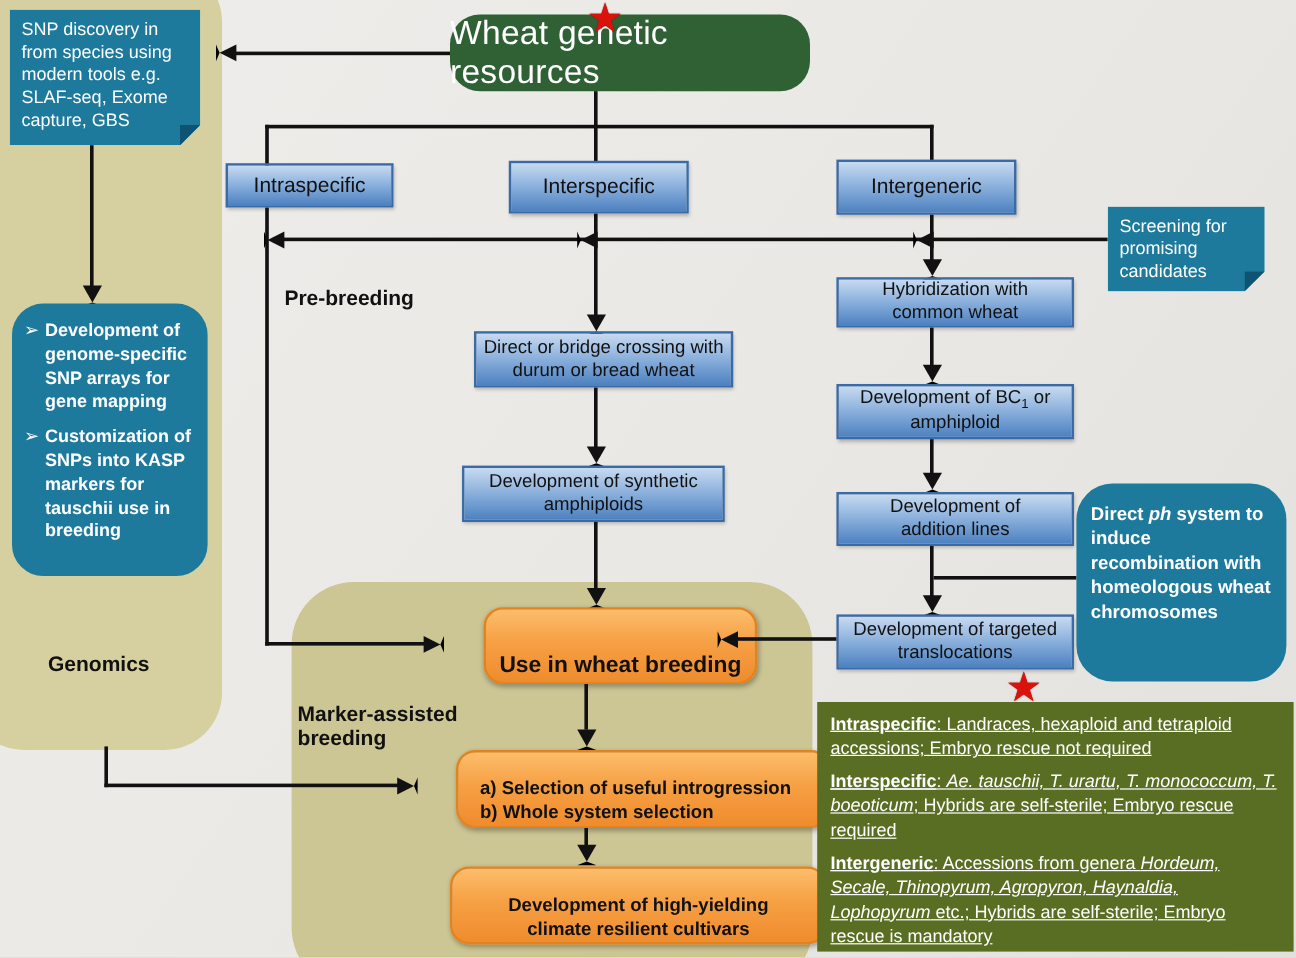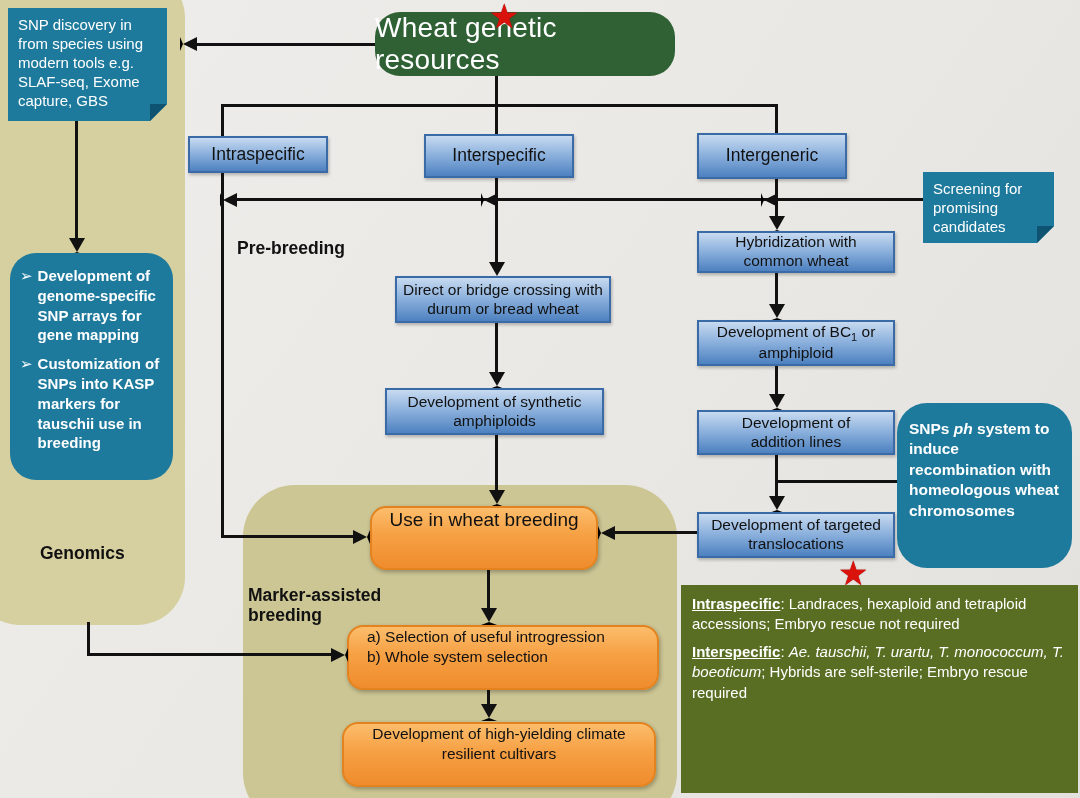--- a/index.html
+++ b/index.html
@@ -37,22 +37,22 @@
     display:flex;align-items:center;justify-content:center;text-align:center;
     box-shadow:1px 2px 3px rgba(0,0,0,.25);
     line-height:1.22;
   }
   .cat{font-size:17.5px;}
   .flowb{font-size:15.5px;}
   
   .orange-box{
     background:linear-gradient(180deg,#fcbd6b 0%,#f6a044 45%,#ef8c2d 100%);
     border:2px solid #e2831f;border-radius:16px;box-sizing:border-box;
-    color:#111;font-weight:normal;display:flex;align-items:flex-start;justify-content:center;
-    text-align:center;box-shadow:1px 2px 4px rgba(0,0,0,.3);line-height:1.3;
+    color:#111;font-weight:bold;display:flex;align-items:flex-end;justify-content:center;
+    text-align:center;box-shadow:1px 2px 4px rgba(0,0,0,.3);line-height:1.3;margin-left:33px;
   }
   
   .olive{
     background:#5a6e23;color:#fff;font-size:15px;line-height:1.36;
     box-sizing:border-box;padding:9px 11px;
   }
   .olive p{margin:0 0 7px 0;}
   .term{font-weight:bold;text-decoration:underline;}
   .it{font-style:italic;}
   
@@ -201,27 +201,30 @@
   <div class="abs ah ah-d" style="left:768.5px;top:496px;"></div>
   <div class="abs lh" style="left:778px;top:480px;width:119px;"></div>
   <div class="abs blue-box flowb" style="left:697px;top:512px;width:198px;height:46px;">
     <span style="width:170px;">Development of targeted translocations</span>
   </div>
 
   <div class="abs lh" style="left:612px;top:531px;width:85px;"></div>
   <div class="abs ah ah-l" style="left:598px;top:525.5px;"></div>
 
   <div class="abs teal-round" style="left:897px;top:403px;width:175px;height:165px;border-radius:30px;padding:16px 12px;font-size:15.5px;">
-    <span>SNPs </span><span class="it">ph</span><span> system to induce recombination with homeologous wheat chromosomes</span>
+    <span>Direct </span><span class="it">ph</span><span> system to induce recombination with homeologous wheat chromosomes</span>
   </div>
 
   <div class="abs star" style="left:838px;top:556px;">★</div>
 
-  <div class="abs olive" style="left:681px;top:585px;width:397px;height:208px;">
+  <div class="abs olive" style="left:681px;top:585px;width:397px;height:208px;text-decoration:underline;">
     <p>
       <span class="term">Intraspecific</span><span>: Landraces, hexaploid and tetraploid accessions; Embryo rescue not required</span>
     </p>
     <p>
       <span class="term">Interspecific</span><span>: </span><span class="it">Ae. tauschii, T. urartu, T. monococcum, T. boeoticum</span><span>; Hybrids are self-sterile; Embryo rescue required</span>
     </p>
+    <p>
+      <span class="term">Intergeneric</span><span>: Accessions from genera </span><span class="it">Hordeum, Secale, Thinopyrum, Agropyron, Haynaldia, Lophopyrum</span><span> etc.; Hybrids are self-sterile; Embryo rescue is mandatory</span>
+    </p>
   </div>
 
 </div>
 
 </body></html>

